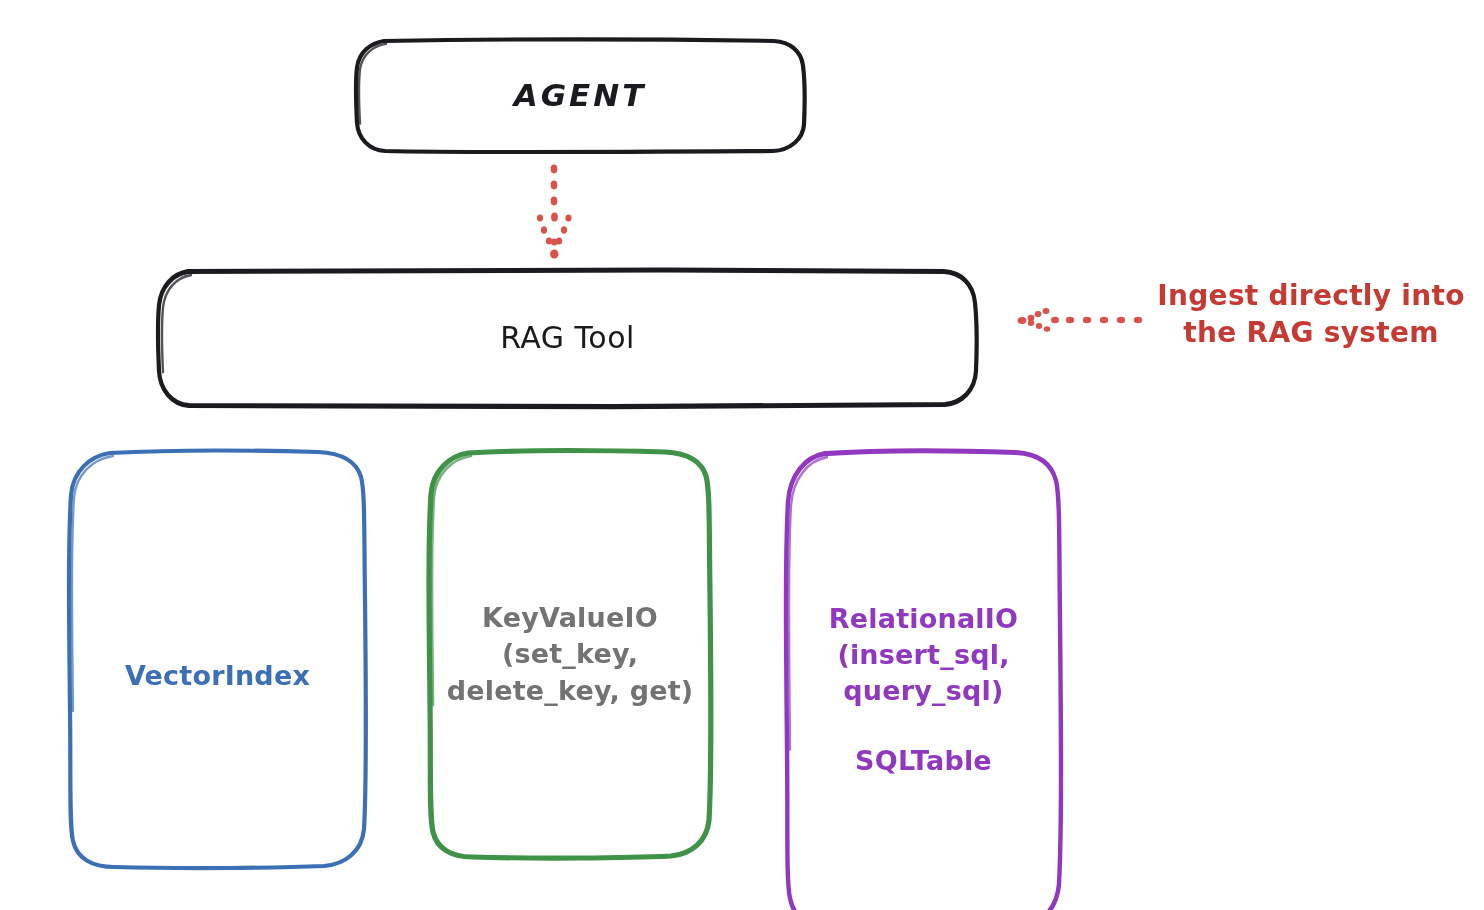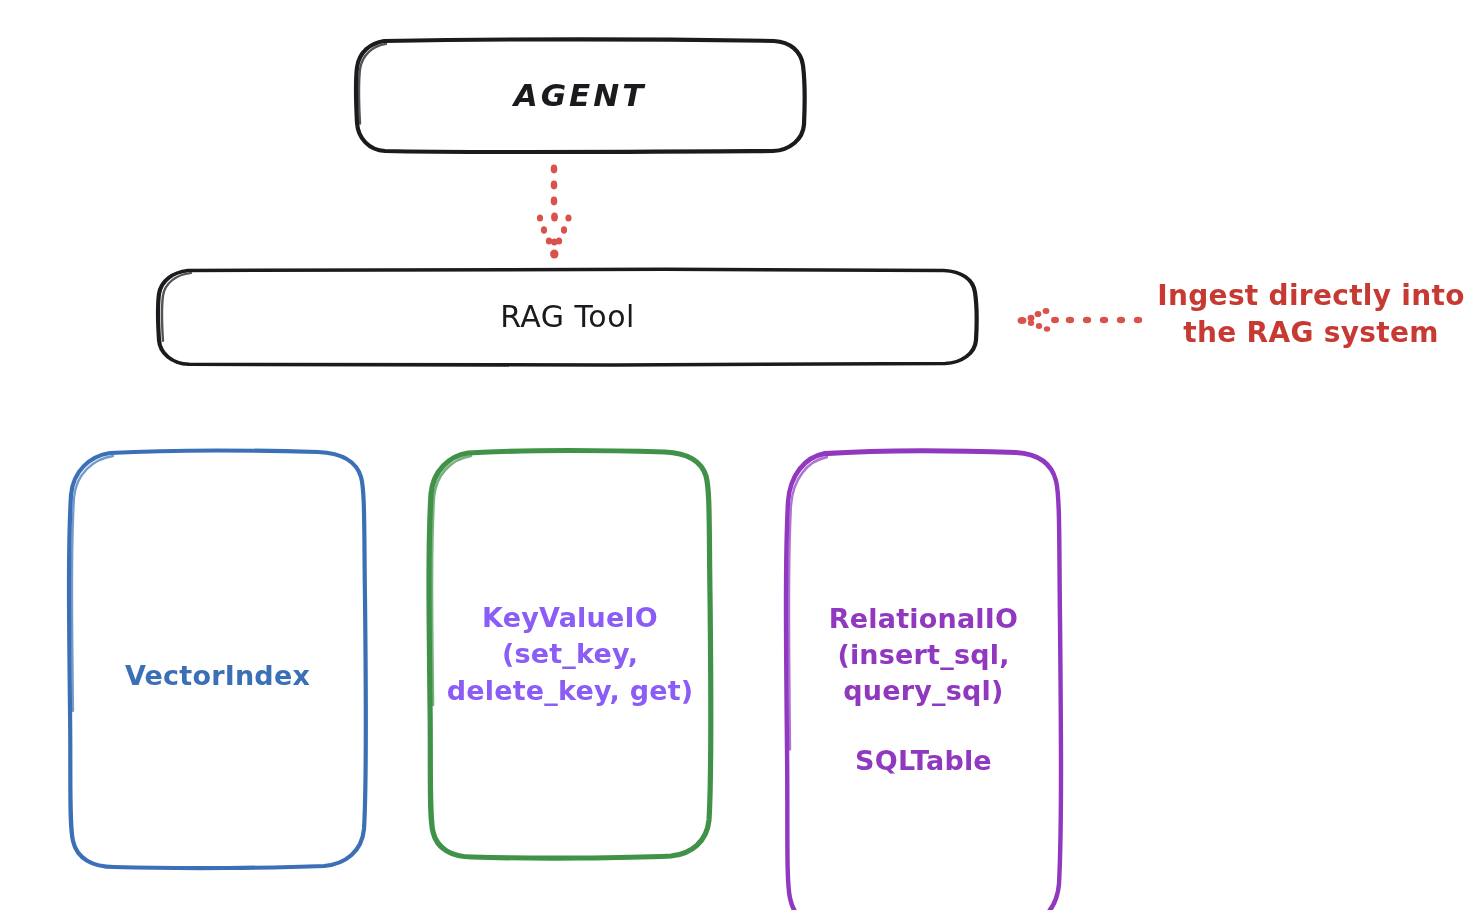--- a/index.html
+++ b/index.html
@@ -67,21 +67,21 @@
     font-weight: 700;
     font-size: 31px;
     letter-spacing: 3px;
     color: #1b1b1f;
   }
 
   #ragtool-node {
     left: 155px;
     top: 268px;
     width: 825px;
-    height: 98px;
+    height: 140px;
   }
   #ragtool-node .node-label {
     font-family: "DejaVu Sans", sans-serif;
     font-size: 30px;
     color: #1b1b1f;
     letter-spacing: 0.5px;
   }
 
   #vectorio-node {
     left: 66px;
@@ -101,21 +101,21 @@
     width: 281px;
     height: 482px;
   }
 
   .store-label {
     font-size: 27px;
     font-weight: 600;
     line-height: 1.34;
   }
   #vectorio-node .node-label { color: #3b6fb6; }
-  #keyvalueio-node .node-label { color: #8b5cf6; }
+  #keyvalueio-node .node-label { color: #737373; }
   #relationalio-node .node-label { color: #9038bf; }
 
   .store-index {
     display: block;
     margin-top: 34px;
     font-weight: 600;
   }
 
   
   #ingest-annotation {

